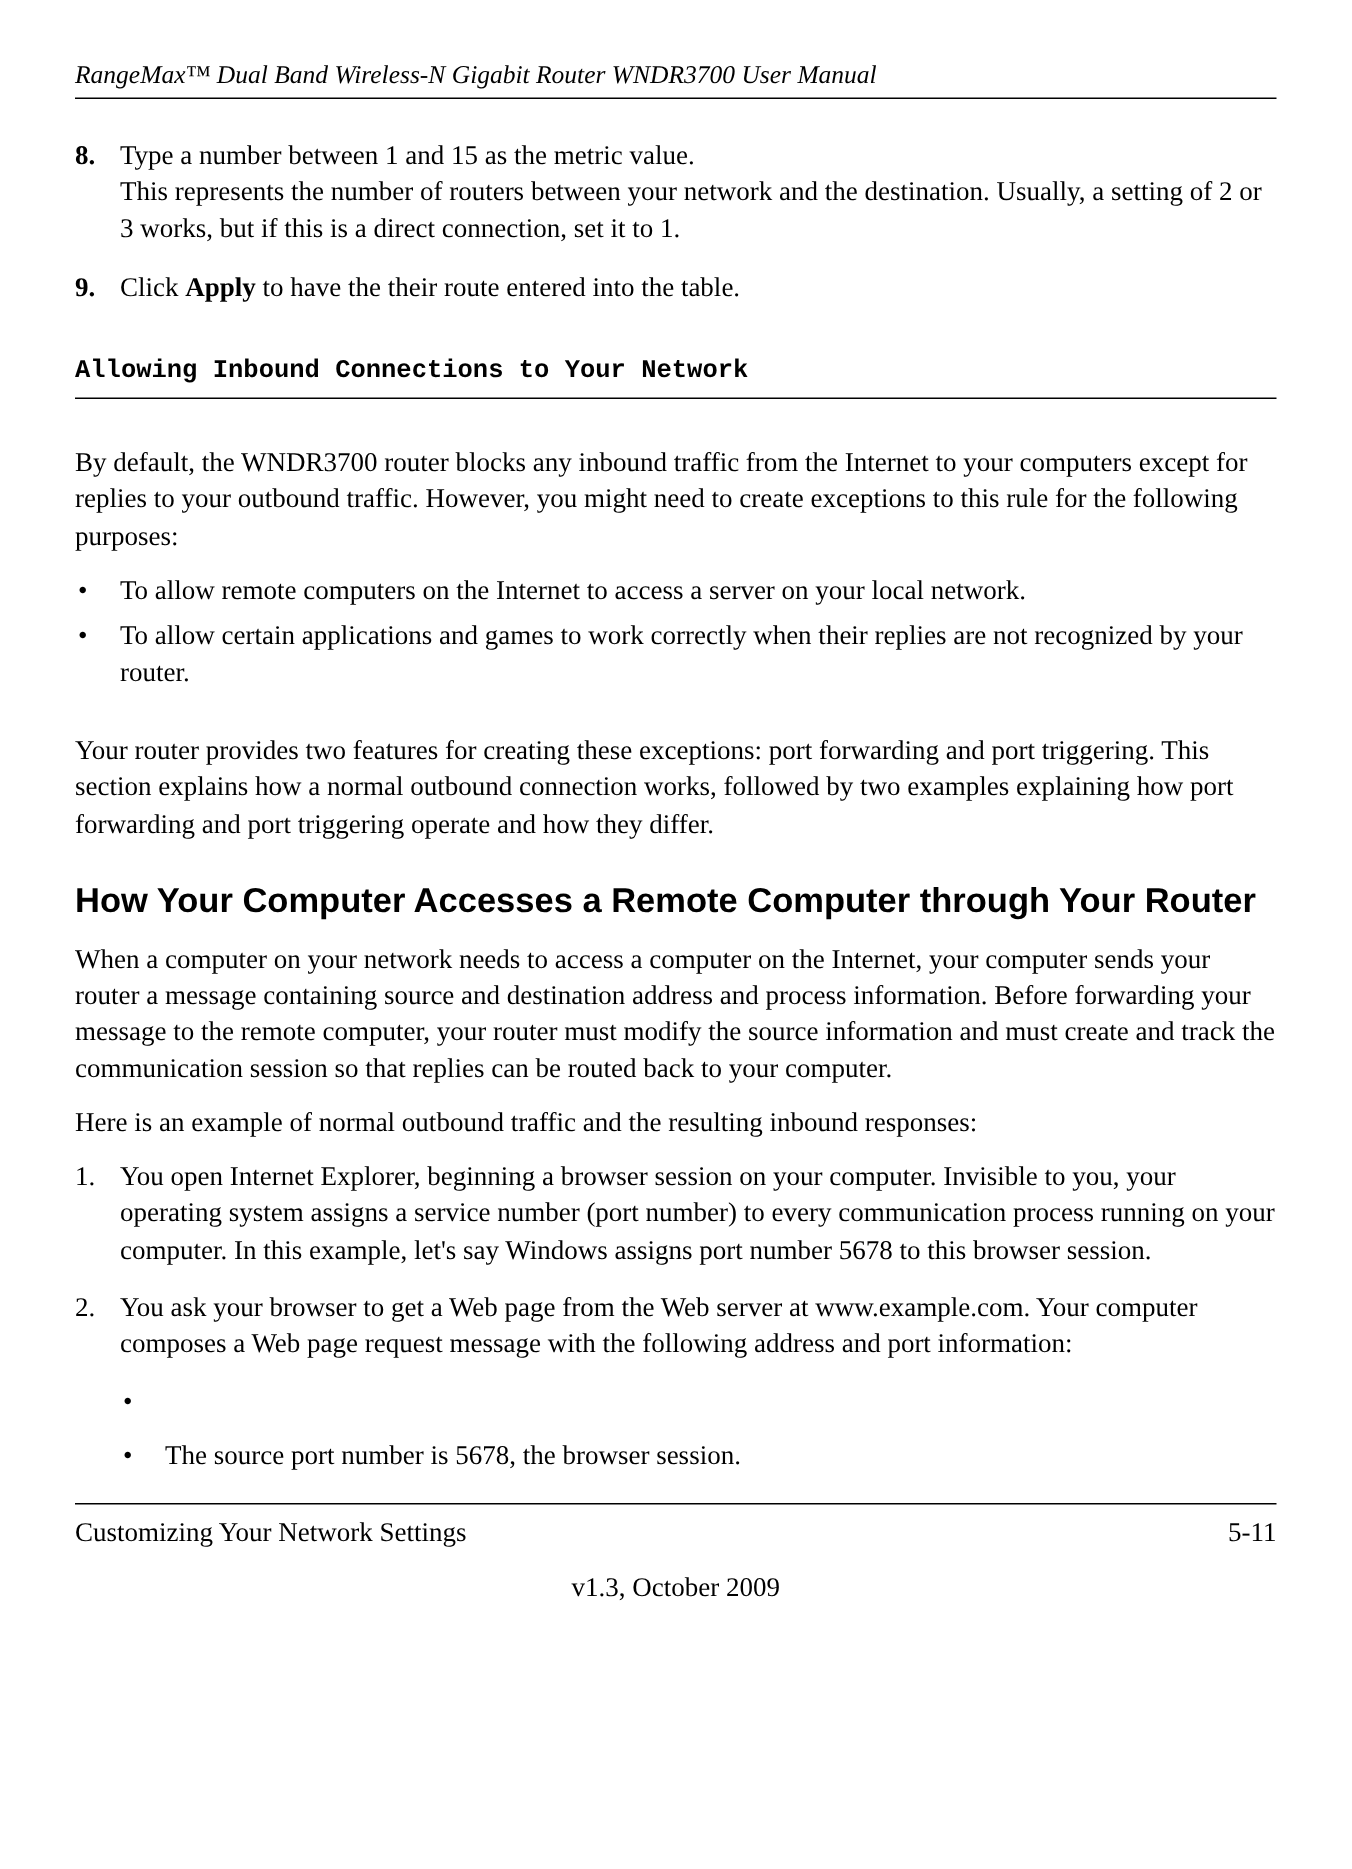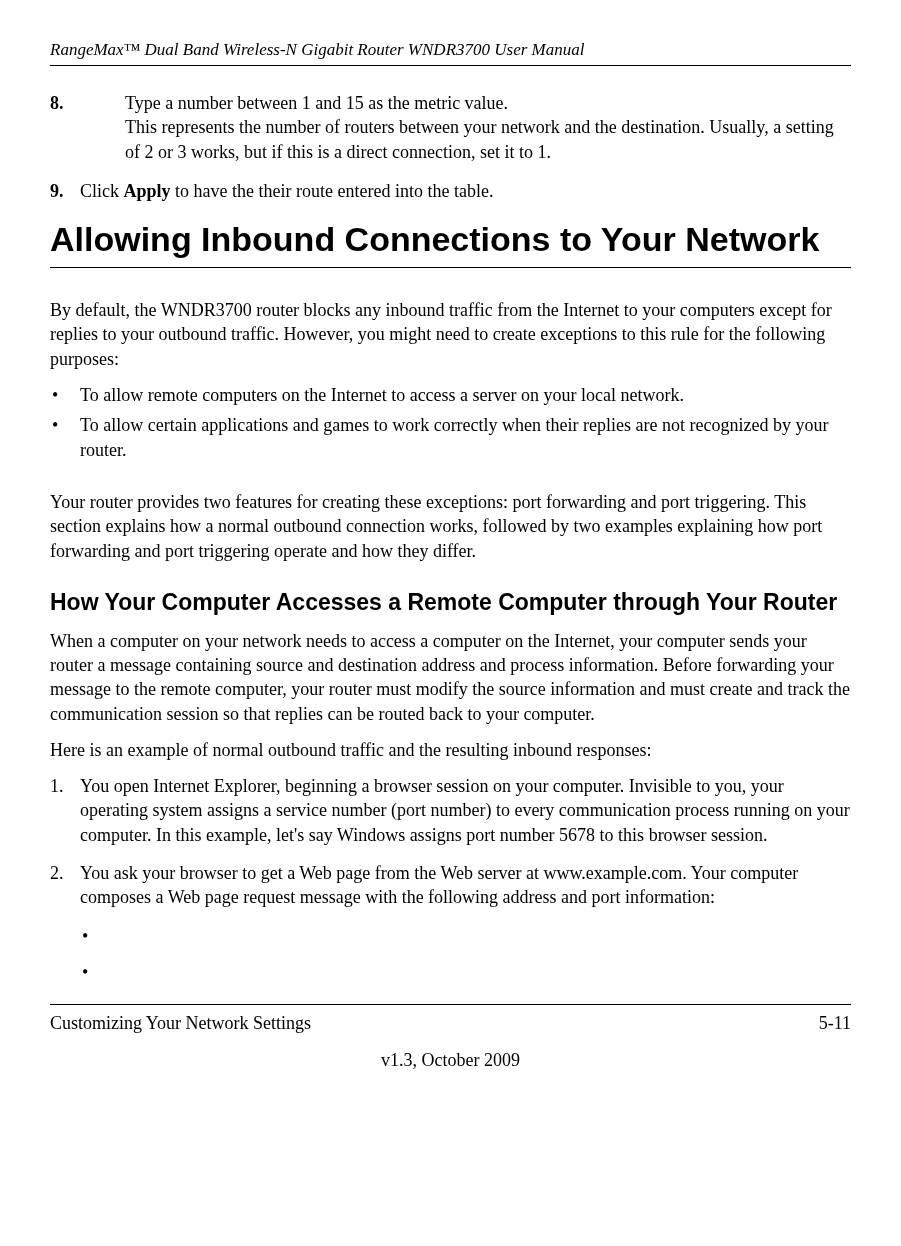--- a/index.html
+++ b/index.html
@@ -27,24 +27,24 @@
       line-height: 1.35;
     }
     .item-number {
       font-weight: bold;
       min-width: 30px;
     }
     .item-content {
       flex: 1;
     }
     .h1-heading {
-      font-family: Liberation Sans, sans-serif;
+      font-family: Liberation Mono, monospace;
       font-weight: bold;
-      font-size: 34px;
-      margin-top: 17px;
+      font-size: 17px;
+      margin-top: 35px;
       margin-bottom: 8px;
     }
     .h1-line {
       border-top: 1.5px solid black;
       margin-bottom: 30px;
     }
     .body-text {
       font-size: 18px;
       line-height: 1.35;
       margin-bottom: 12px;
@@ -103,21 +103,21 @@
     }
   </style>
 </head>
 <body>
 
 <div class="header-title">RangeMax™ Dual Band Wireless-N Gigabit Router WNDR3700 User Manual</div>
 <div class="header-line"></div>
 
 <div class="numbered-item">
   <div class="item-number">8.</div>
-  <div class="item-content" style="white-space: pre-line; margin-left: 45px;">Type a number between 1 and 15 as the metric value.
+  <div class="item-content" style="white-space: pre-line;">Type a number between 1 and 15 as the metric value.
 This represents the number of routers between your network and the destination. Usually, a setting of 2 or 3 works, but if this is a direct connection, set it to 1.</div>
 </div>
 
 <div class="numbered-item">
   <div class="item-number">9.</div>
   <div class="item-content">
     <span>Click </span><span class="bold">Apply</span><span> to have the their route entered into the table.</span>
   </div>
 </div>
 
@@ -150,20 +150,21 @@
 <div class="ol-item">
   <div class="ol-number">2.</div>
   <div>You ask your browser to get a Web page from the Web server at www.example.com. Your computer composes a Web page request message with the following address and port information:</div>
 </div>
 
 <div class="sub-bullet">
   <div class="bullet-marker">•</div>
 </div>
 <div class="sub-bullet">
   <div class="bullet-marker">•</div>
+  <div>The source port number is 5678, the browser session.</div>
 </div>
 
 <div class="footer-line"></div>
 <div class="footer-row">
   <div>Customizing Your Network Settings</div>
   <div>5-11</div>
 </div>
 <div class="footer-version">v1.3, October 2009</div>
 
 </body></html>

